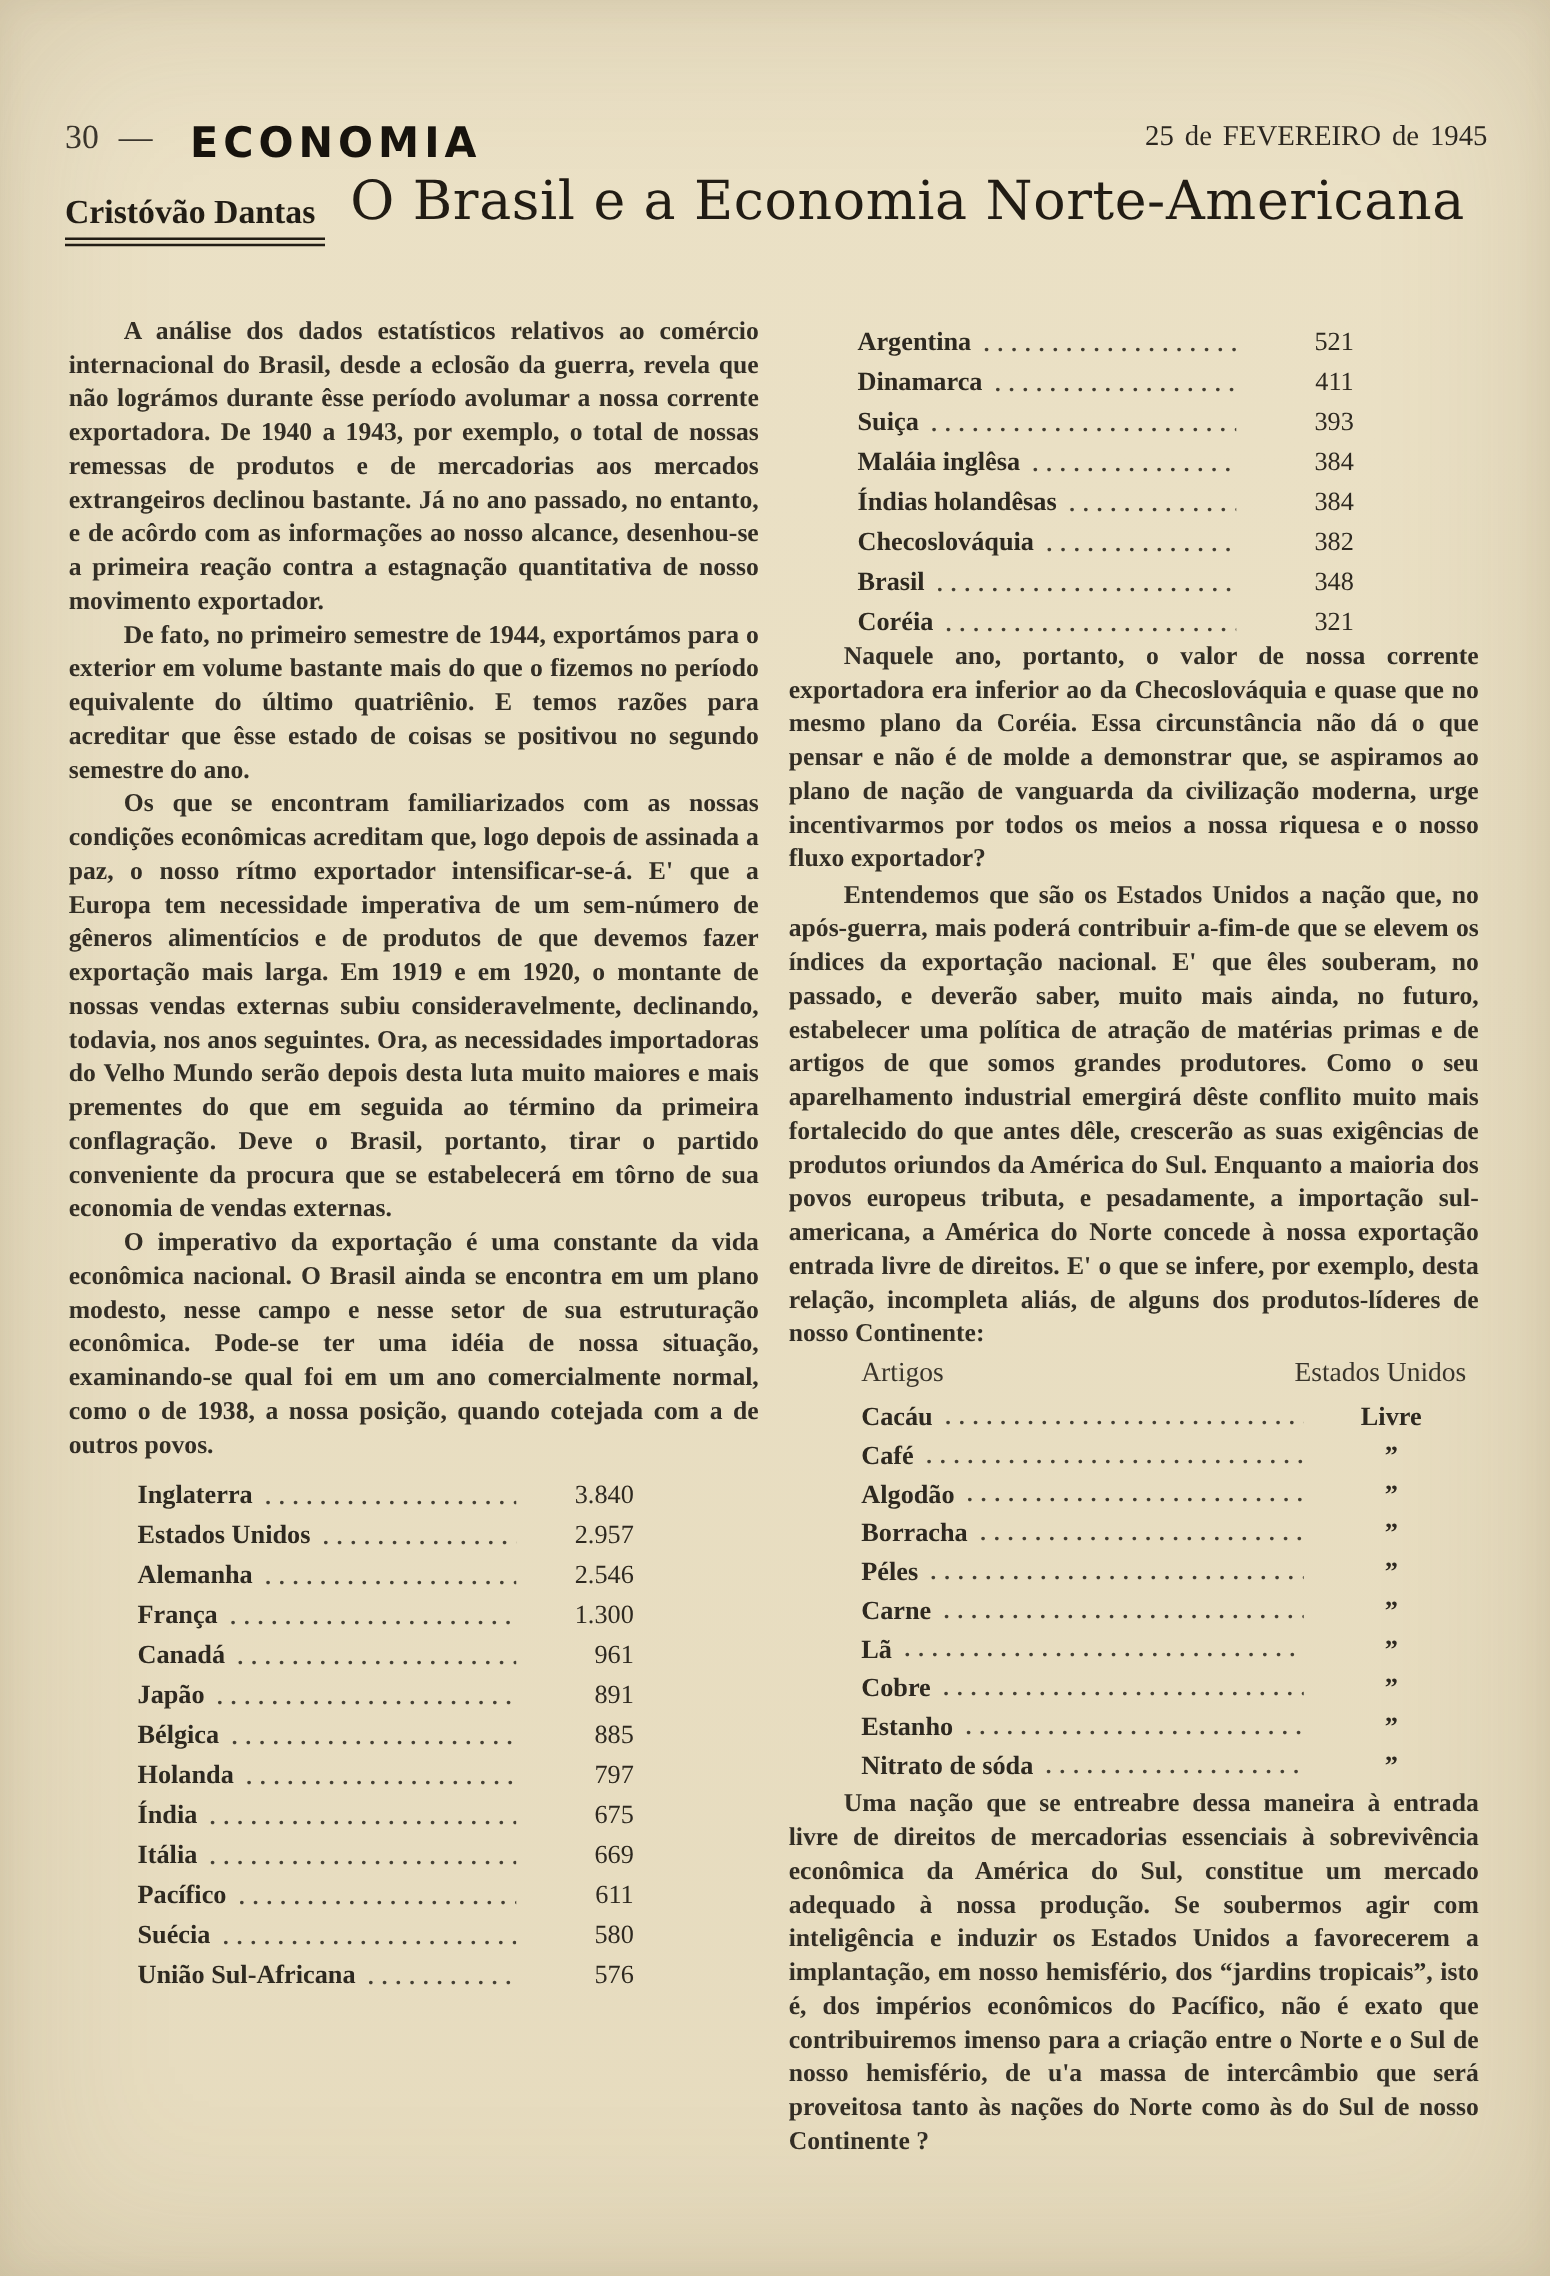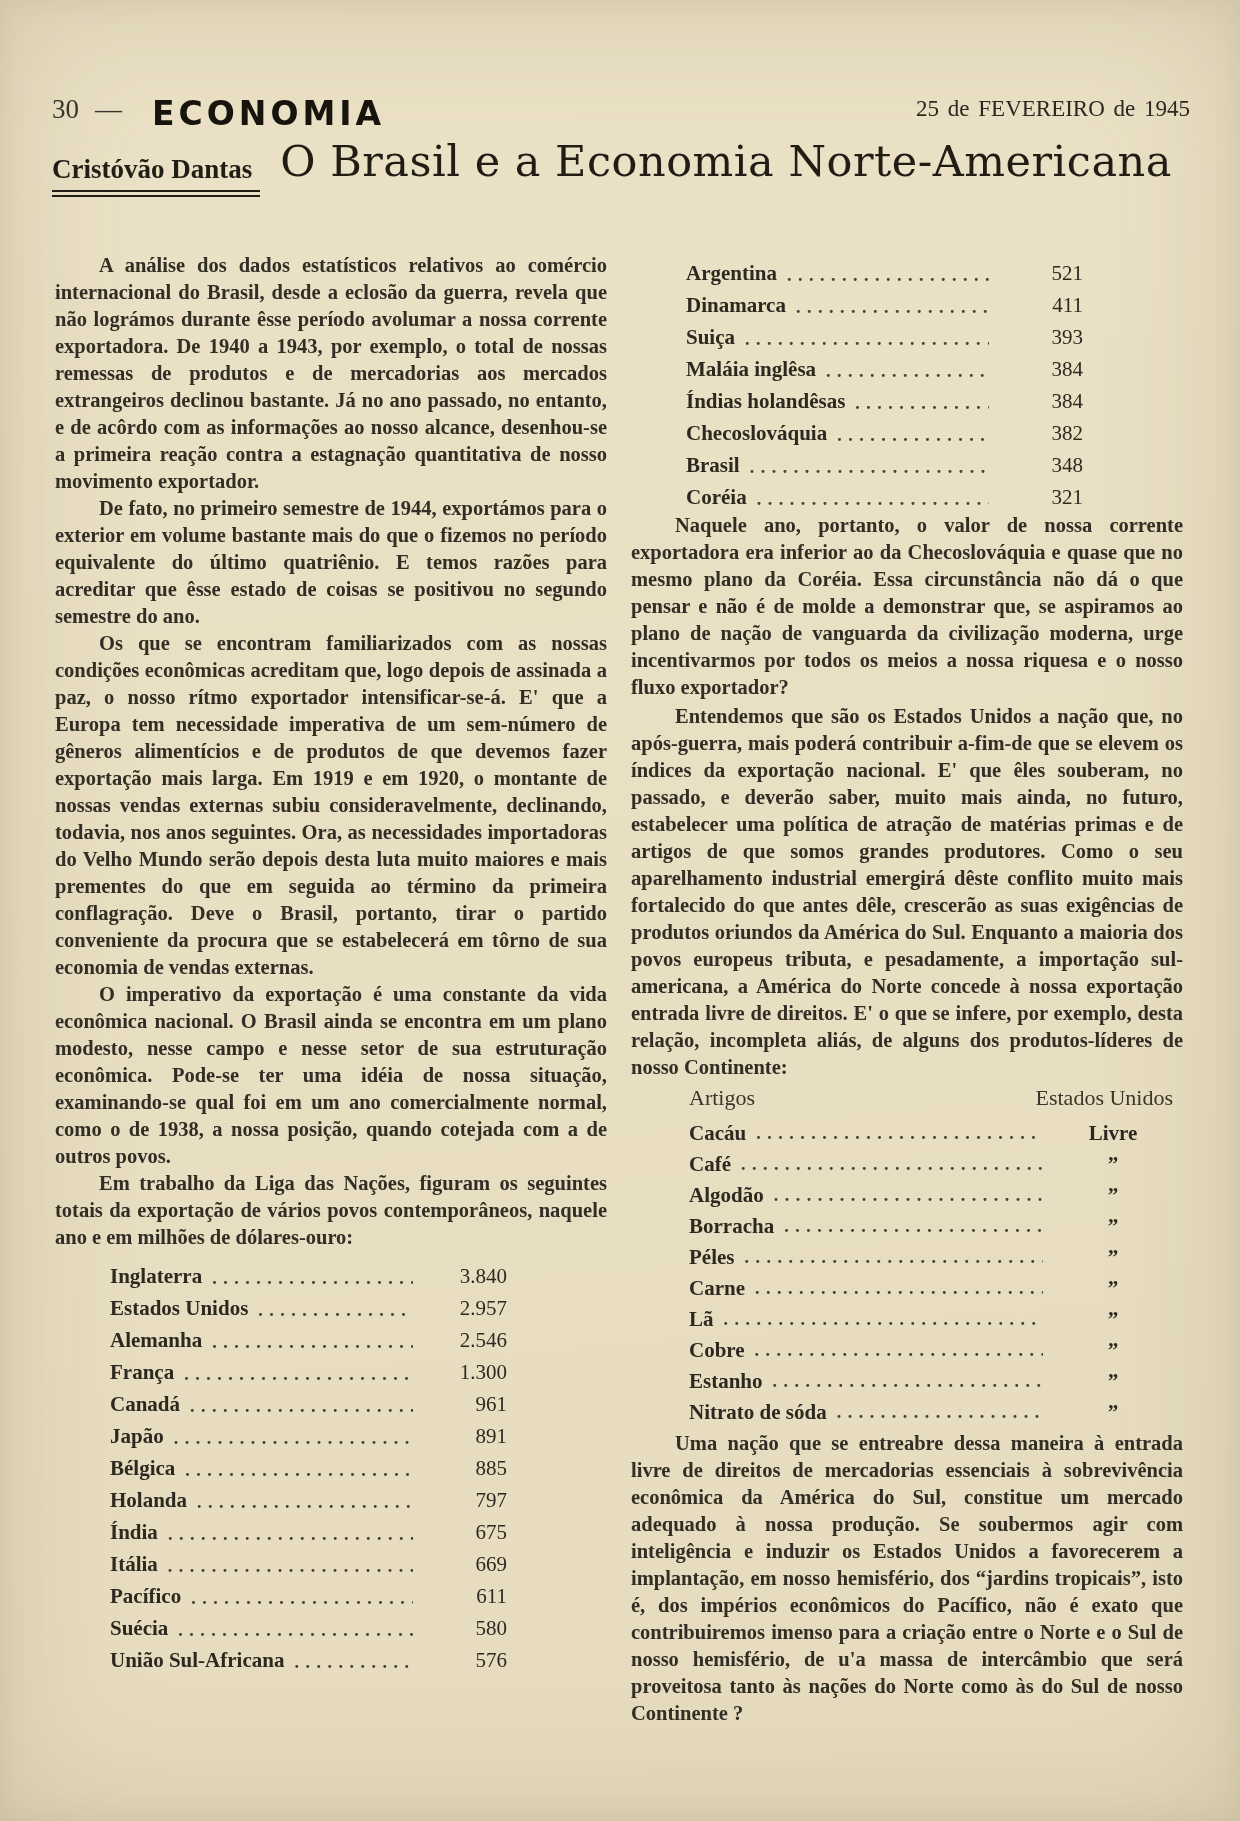--- a/index.html
+++ b/index.html
@@ -91,21 +91,20 @@
   <div class="article-title">O Brasil e a Economia Norte-Americana</div>
 </div>
 
 <div class="content">
 
   <div class="column">
     <p class="para">A análise dos dados estatísticos relativos ao comércio internacional do Brasil, desde a eclosão da guerra, revela que não lográmos durante êsse período avolumar a nossa corrente exportadora. De 1940 a 1943, por exemplo, o total de nossas remessas de produtos e de mercadorias aos mercados extrangeiros declinou bastante. Já no ano passado, no entanto, e de acôrdo com as informações ao nosso alcance, desenhou-se a primeira reação contra a estagnação quantitativa de nosso movimento exportador.</p>
       <p class="para">De fato, no primeiro semestre de 1944, exportámos para o exterior em volume bastante mais do que o fizemos no período equivalente do último quatriênio. E temos razões para acreditar que êsse estado de coisas se positivou no segundo semestre do ano.</p>
       <p class="para">Os que se encontram familiarizados com as nossas condições econômicas acreditam que, logo depois de assinada a paz, o nosso rítmo exportador intensificar-se-á. E' que a Europa tem necessidade imperativa de um sem-número de gêneros alimentícios e de produtos de que devemos fazer exportação mais larga. Em 1919 e em 1920, o montante de nossas vendas externas subiu consideravelmente, declinando, todavia, nos anos seguintes. Ora, as necessidades importadoras do Velho Mundo serão depois desta luta muito maiores e mais prementes do que em seguida ao término da primeira conflagração. Deve o Brasil, portanto, tirar o partido conveniente da procura que se estabelecerá em tôrno de sua economia de vendas externas.</p>
       <p class="para">O imperativo da exportação é uma constante da vida econômica nacional. O Brasil ainda se encontra em um plano modesto, nesse campo e nesse setor de sua estruturação econômica. Pode-se ter uma idéia de nossa situação, examinando-se qual foi em um ano comercialmente normal, como o de 1938, a nossa posição, quando cotejada com a de outros povos.</p>
-      <p class="para">Em trabalho da Liga das Nações, figuram os seguintes totais da exportação de vários povos contemporâneos, naquele ano e em milhões de dólares-ouro:</p>
 
     <div class="list">
       <div class="list-row">
           <span class="row-label">Inglaterra</span>
           <span class="leader"></span>
           <span class="row-value">3.840</span>
         </div>
         <div class="list-row">
           <span class="row-label">Estados Unidos</span>
           <span class="leader"></span>

